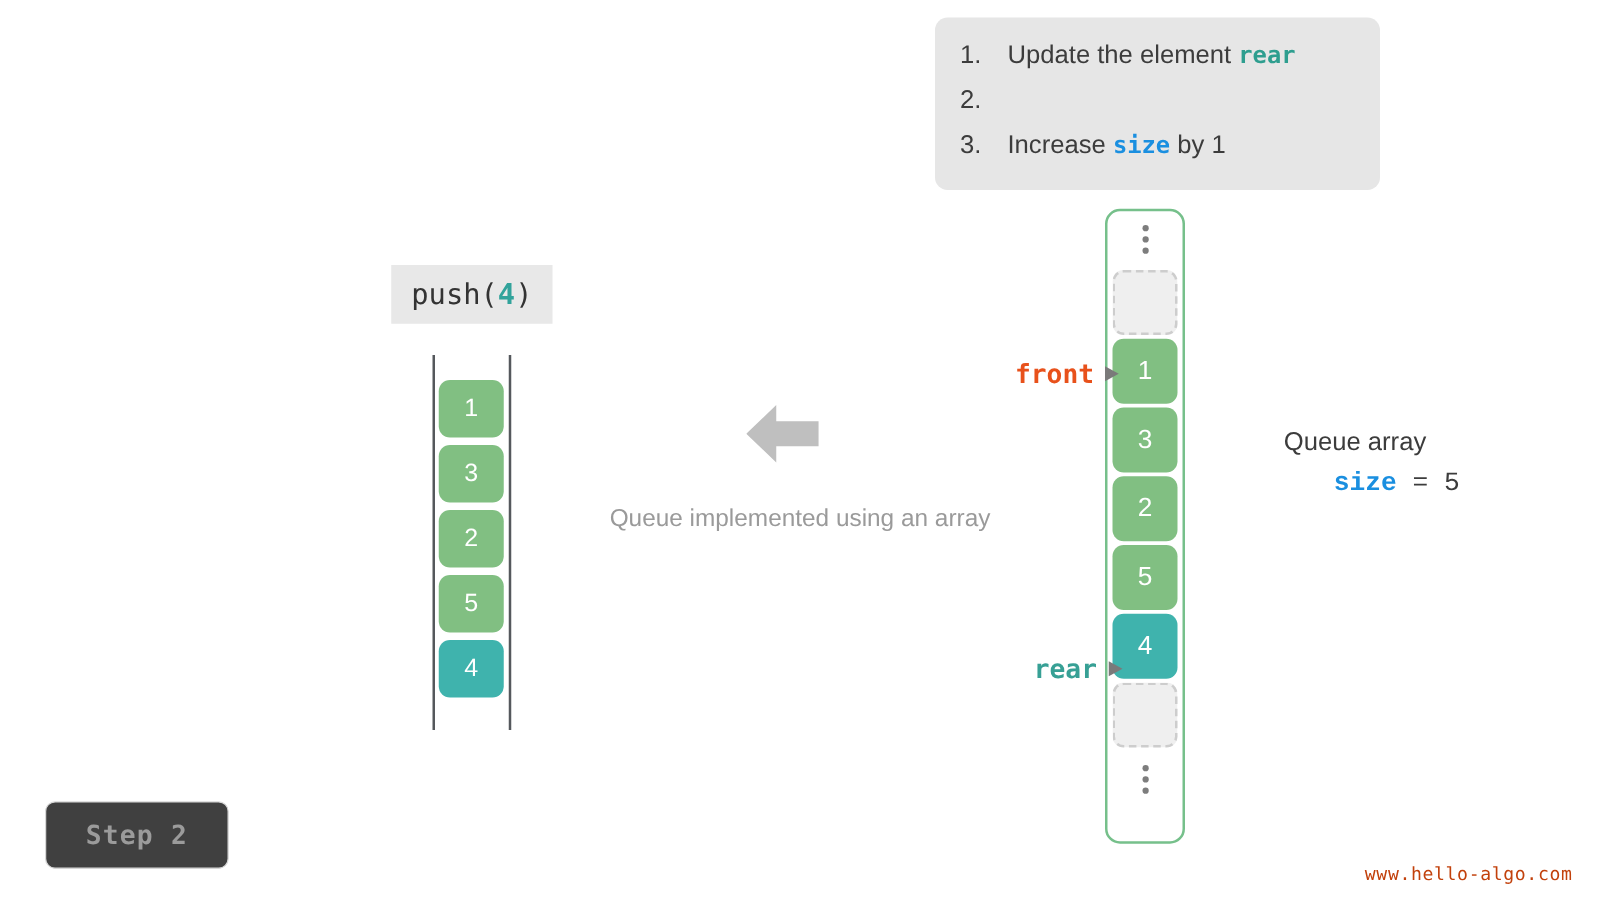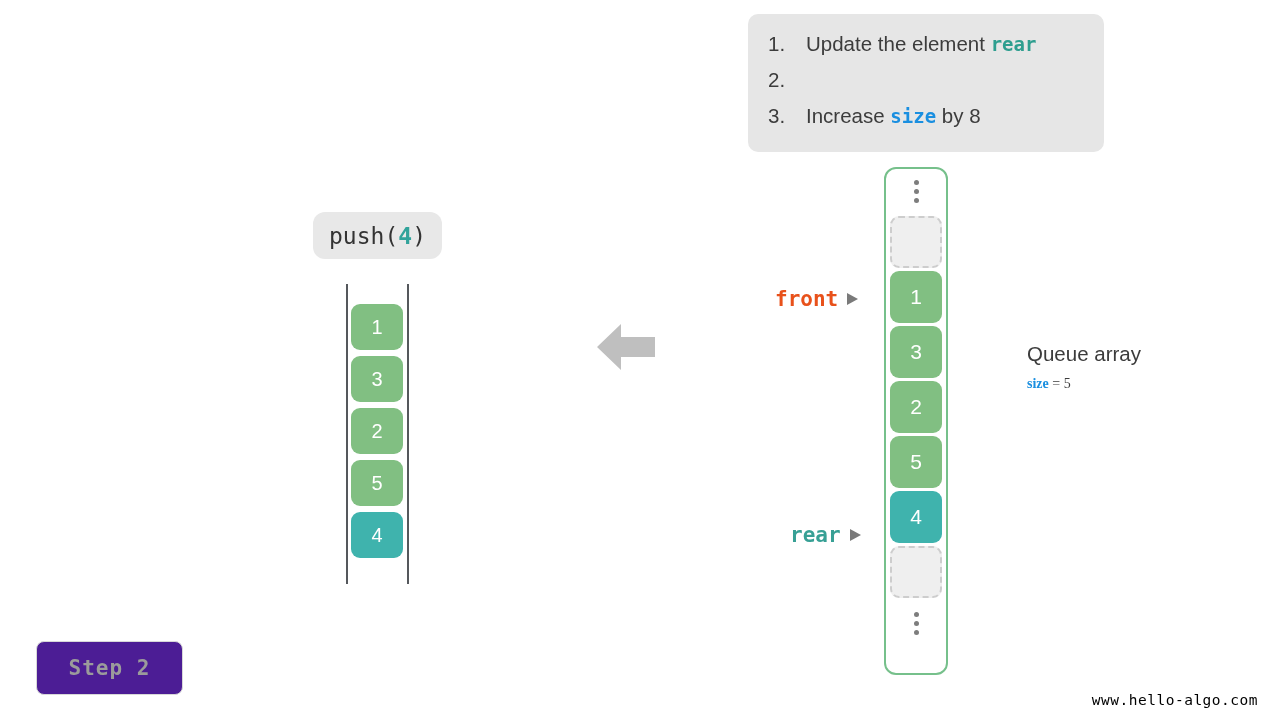--- a/index.html
+++ b/index.html
@@ -65,21 +65,21 @@
   }
 
   
   .push-label {
     position: absolute;
     left: 313px;
     top: 212px;
     width: 129px;
     height: 47px;
     background: #e8e8e8;
-    border-radius: 12px;
+    border-radius: 0;
     display: flex;
     align-items: center;
     justify-content: center;
     font-family: "DejaVu Sans Mono", "Liberation Mono", monospace;
     font-size: 23px;
     color: #333333;
     letter-spacing: 0px;
   }
   .push-label .arg { color: #31a39b; font-weight: bold; }
 
@@ -194,20 +194,21 @@
 
   
   .ptr {
     position: absolute;
     display: flex;
     align-items: center;
     gap: 9px;
     font-family: "DejaVu Sans Mono", "Liberation Mono", monospace;
     font-weight: bold;
     font-size: 21px;
+    margin-left: 37px;
   }
   .ptr.front { left: 775px; top: 287px; color: #e8511b; }
   .ptr.rear  { left: 790px; top: 523px; color: #37a095; }
   .ptr .tip {
     width: 0; height: 0;
     border-top: 6px solid transparent;
     border-bottom: 6px solid transparent;
     border-left: 11px solid #7a7a7a;
   }
 
@@ -217,74 +218,75 @@
     left: 1027px;
     top: 342px;
     width: 200px;
   }
   .size-title {
     font-size: 20.5px;
     color: #3c3c3c;
     margin-bottom: 10px;
   }
   .size-expr {
-    font-family: Liberation Serif, serif;
-    font-size: 14px;
+    font-family: Liberation Mono, monospace;
+    font-size: 21px;
     color: #3c3c3c;
     white-space: pre;
+    margin-left: 40px;
   }
   .size-expr .var { color: #1a8fe0; font-weight: bold; }
 
   
   .step-badge {
     position: absolute;
     left: 36px;
     top: 641px;
     width: 145px;
     height: 52px;
     border: 1px solid #d8d8d8;
     border-radius: 8px;
-    background: #4c1d95;
+    background: #404040;
     display: flex;
     align-items: center;
     justify-content: center;
     font-family: "DejaVu Sans Mono", "Liberation Mono", monospace;
     font-weight: bold;
     font-size: 21px;
     color: #9b9b9b;
     letter-spacing: 1px;
   }
 
   
   .watermark {
     position: absolute;
     right: 22px;
     bottom: 12px;
     font-family: "DejaVu Sans Mono", "Liberation Mono", monospace;
     font-size: 14.5px;
-    color: #000000;
+    color: #c2410c;
     letter-spacing: 0.5px;
   }
 </style>
 </head>
 <body>
 
 <div class="stage">
 
   <div class="instruction-box">
     <div class="instr-row">
       <span class="instr-num">1.</span>
       <span class="instr-text"><span>Update the element </span><span class="code-teal">rear</span><span></span></span>
     </div>
     <div class="instr-row">
       <span class="instr-num">2.</span>
     </div>
     <div class="instr-row">
       <span class="instr-num">3.</span>
-      <span class="instr-text"><span>Increase </span><span class="code-blue">size</span><span> by 8</span></span>
+      <span class="instr-text"><span>Increase </span><span class="code-blue">size</span><span> by 1</span></span>
     </div>
   </div>
 
   <div class="push-label">
       <span>push(</span>
       <span class="arg">4</span>
       <span>)</span>
     </div>
 
   <div class="left-queue">
@@ -298,20 +300,21 @@
       <div class="cell teal">4</div>
     </div>
   </div>
 
   <div class="mid-arrow">
     <svg width="58" height="48" viewBox="0 0 58 48" xmlns="http://www.w3.org/2000/svg">
       <path d="M0 24 L24 1 L24 14 L58 14 L58 34 L24 34 L24 47 Z" fill="#bfbfbf"></path>
     </svg>
   </div>
 
+  <div class="caption">Queue implemented using an array</div>
 
   <div class="mem-array">
     <div class="mem-inner">
       <div class="dots">
           <i></i>
           <i></i>
           <i></i>
         </div>
       <div class="slot empty"></div>
       <div class="slot green">1</div>

